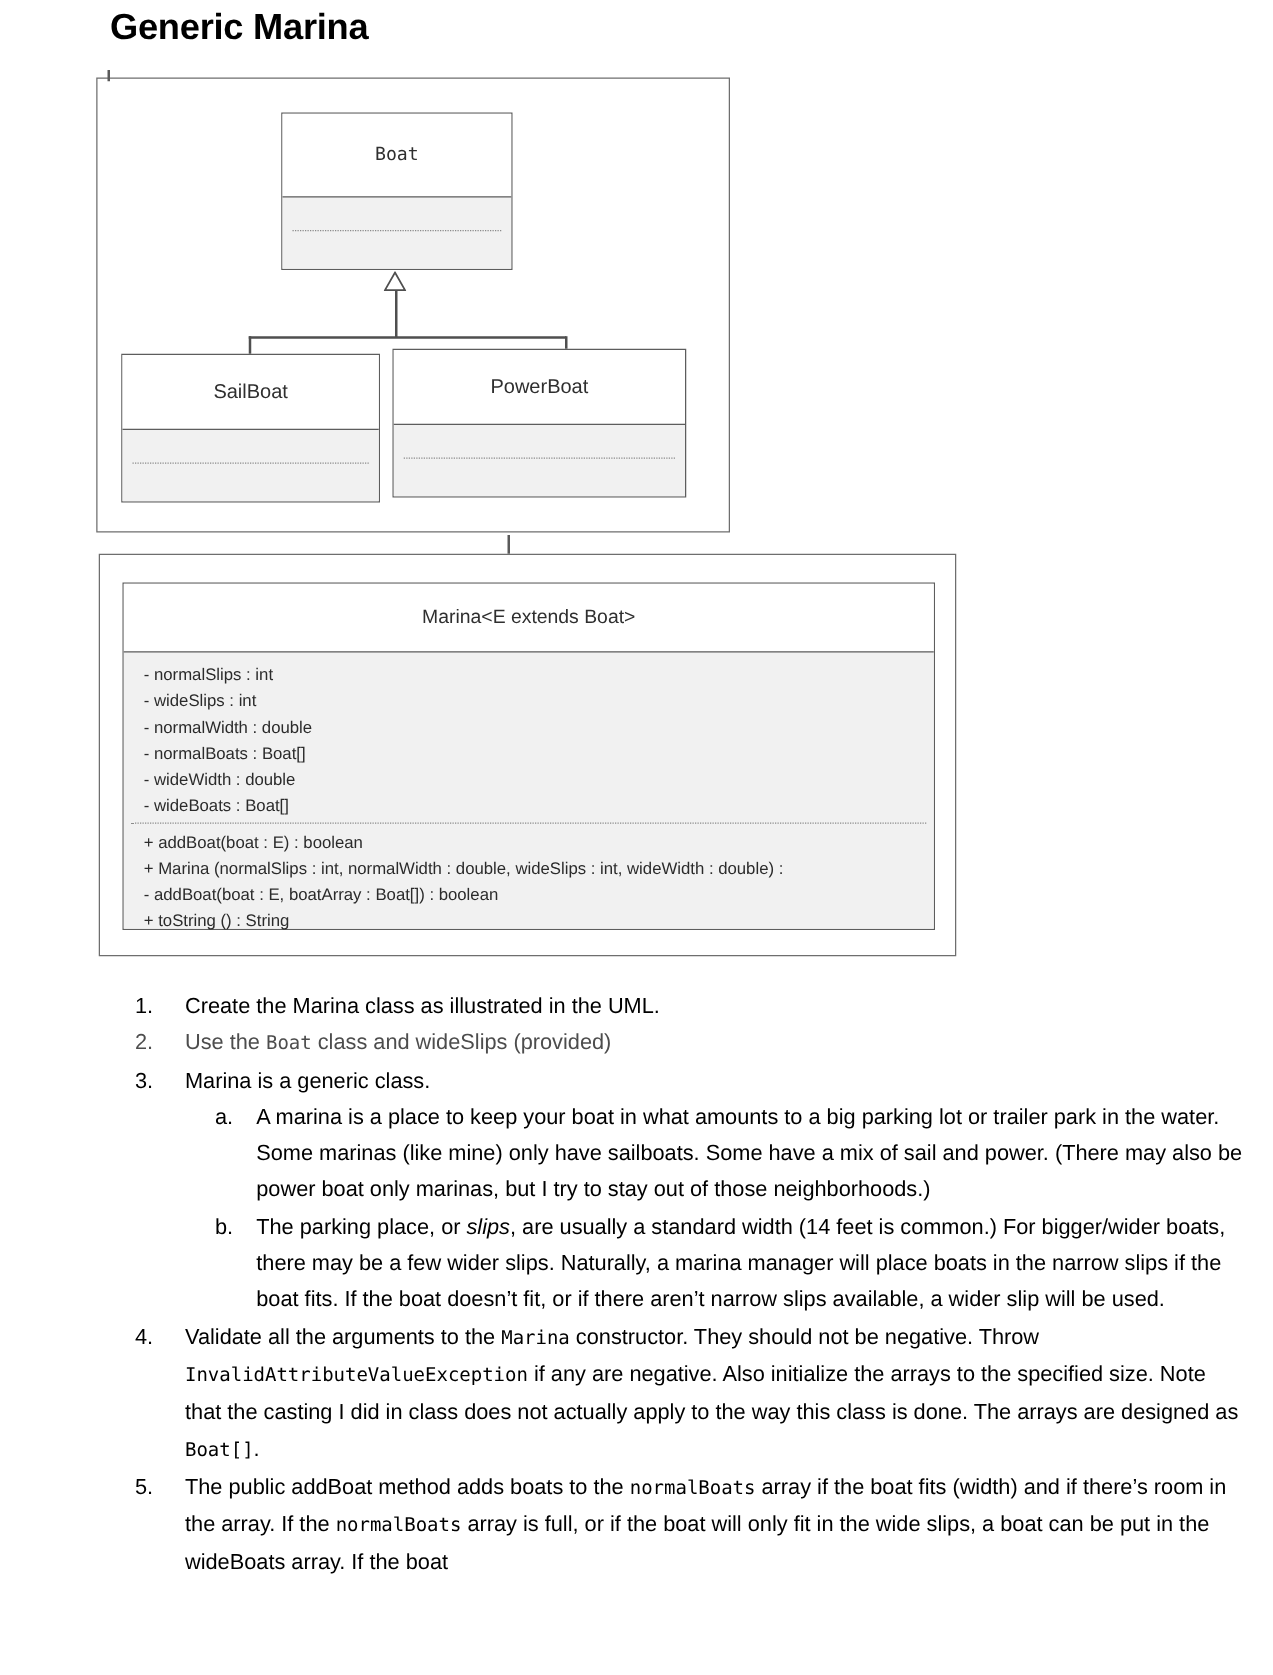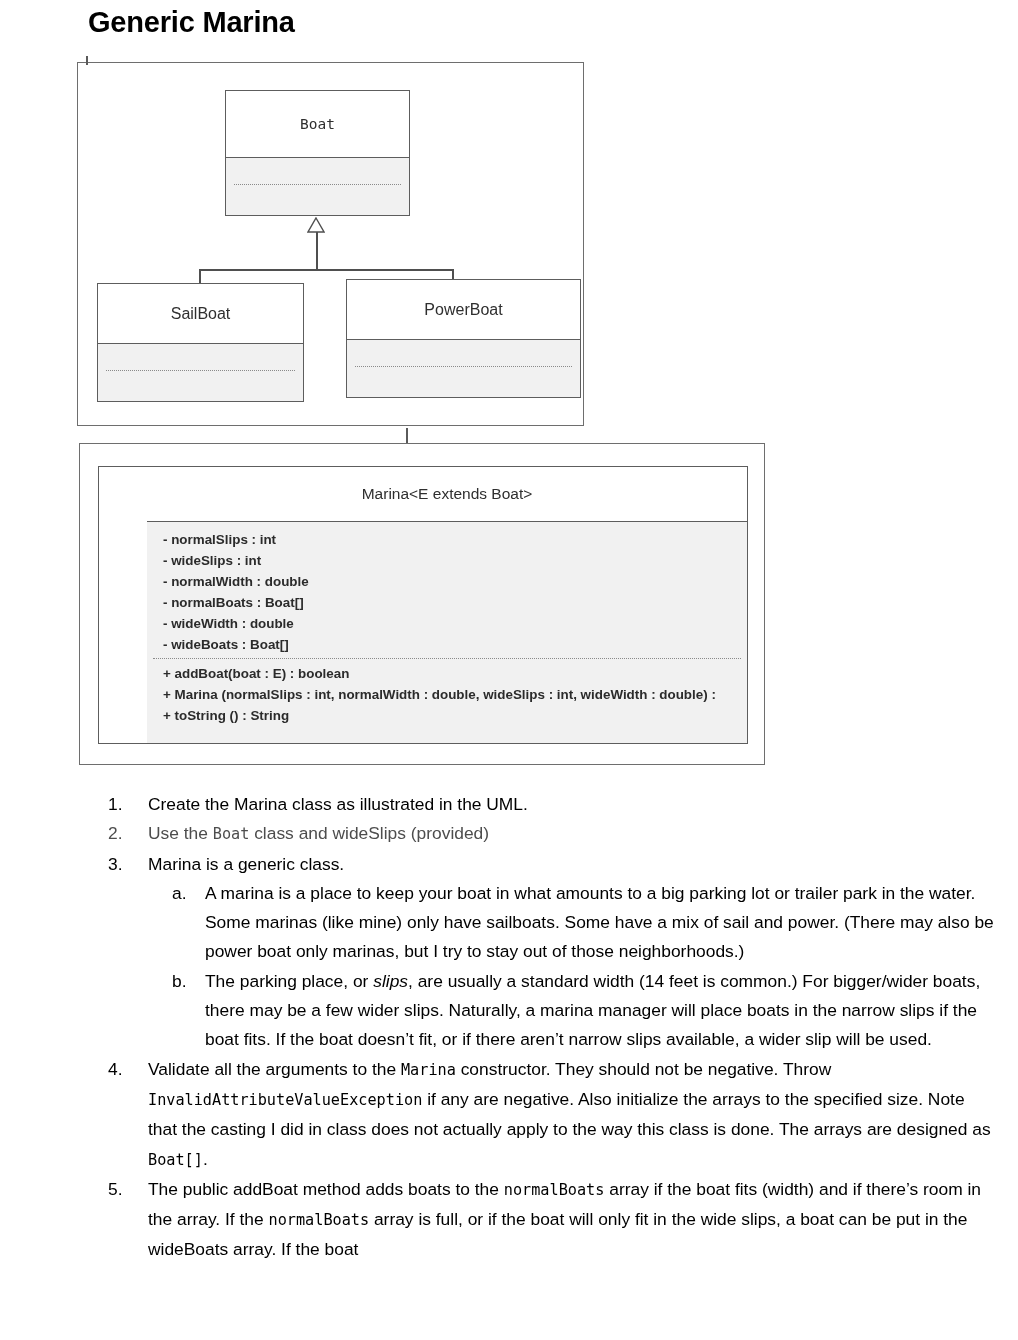--- a/index.html
+++ b/index.html
@@ -92,36 +92,35 @@
   #class-boat .uml-compartment { height: 58px; }
   #class-boat .dotted-rule { top: 26px; }
 
   
   #class-sailboat { left: 97px; top: 283px; width: 207px; height: 119px; }
   #class-sailboat .uml-name { height: 59px; line-height: 59px; font-size: 16px; text-align: center; }
   #class-sailboat .uml-compartment { height: 58px; }
   #class-sailboat .dotted-rule { top: 26px; }
 
   
-  #class-powerboat { left: 346px; top: 279px; width: 235px; height: 119px; }
+  #class-powerboat { left: 314px; top: 279px; width: 235px; height: 119px; }
   #class-powerboat .uml-name { height: 59px; line-height: 59px; font-size: 16px; }
   #class-powerboat .uml-compartment { height: 58px; }
   #class-powerboat .dotted-rule { top: 26px; }
 
   
-  #class-marina { left: 98px; top: 466px; width: 650px; height: 278px; padding-left: 48px; }
+  #class-marina { left: 98px; top: 466px; width: 650px; height: 278px; }
   #class-marina .uml-name {
     height: 54px;
     line-height: 54px;
     font-size: 15.5px;
   }
   #class-marina .uml-compartment {
     height: 222px;
     padding: 7px 0 0 0;
-    font-weight: bold;
   }
   .member-line {
     font-size: 13.4px;
     line-height: 21px;
     color: #2b2b2b;
     padding-left: 16px;
     white-space: nowrap;
   }
   .member-sep {
     border-top: 1.6px dotted #8a8a8a;
@@ -222,20 +221,21 @@
   <div class="uml-compartment">
     <div class="member-line">- normalSlips : int</div>
     <div class="member-line">- wideSlips : int</div>
     <div class="member-line">- normalWidth : double</div>
     <div class="member-line">- normalBoats : Boat[]</div>
     <div class="member-line">- wideWidth : double</div>
     <div class="member-line">- wideBoats : Boat[]</div>
     <div class="member-sep"></div>
     <div class="member-line">+ addBoat(boat : E) : boolean</div>
     <div class="member-line">+ Marina (normalSlips : int, normalWidth : double, wideSlips : int, wideWidth : double) :</div>
+    <div class="member-line">- addBoat(boat : E, boatArray : Boat[]) : boolean</div>
     <div class="member-line">+ toString () : String</div>
   </div>
 </div>
 
 <div class="instructions">
 
   <div class="li-row">
     <div class="li-marker">1.</div>
     <div class="li-body">Create the Marina class as illustrated in the UML.</div>
   </div>

